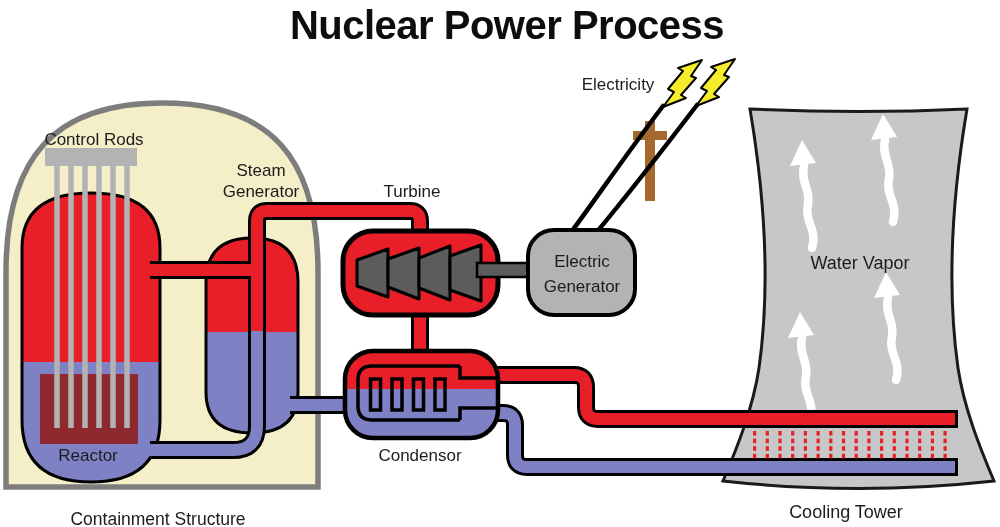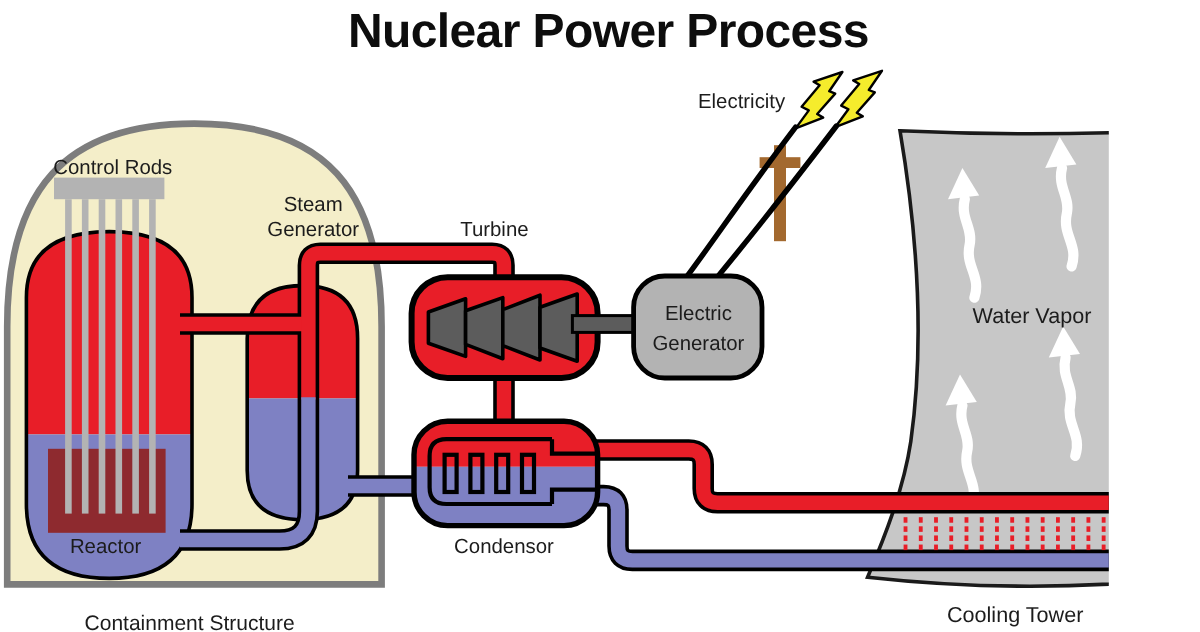--- a/index.html
+++ b/index.html
@@ -1,16 +1,16 @@
 <!DOCTYPE html>
 <html><head>
 <meta charset="utf-8">
 <style>
   html,body{margin:0;padding:0;background:#ffffff;}
-  .stage{position:relative;width:924px;height:527px;background:#fff;overflow:hidden;}
+  .stage{position:relative;width:1000px;height:527px;background:#fff;overflow:hidden;}
   svg{display:block;}
   .lbl{font-family:"Liberation Sans",sans-serif;fill:#1c1c1c;}
   .title{font-family:"Liberation Sans",sans-serif;fill:#0d0d0d;font-weight:bold;letter-spacing:-0.5px;}
   .pipe-outline{stroke:#000;stroke-width:18;fill:none;}
   .pipe{stroke-width:12;fill:none;}
   .thin-outline{stroke:#000;fill:none;}
 </style>
 </head>
 <body>
 

